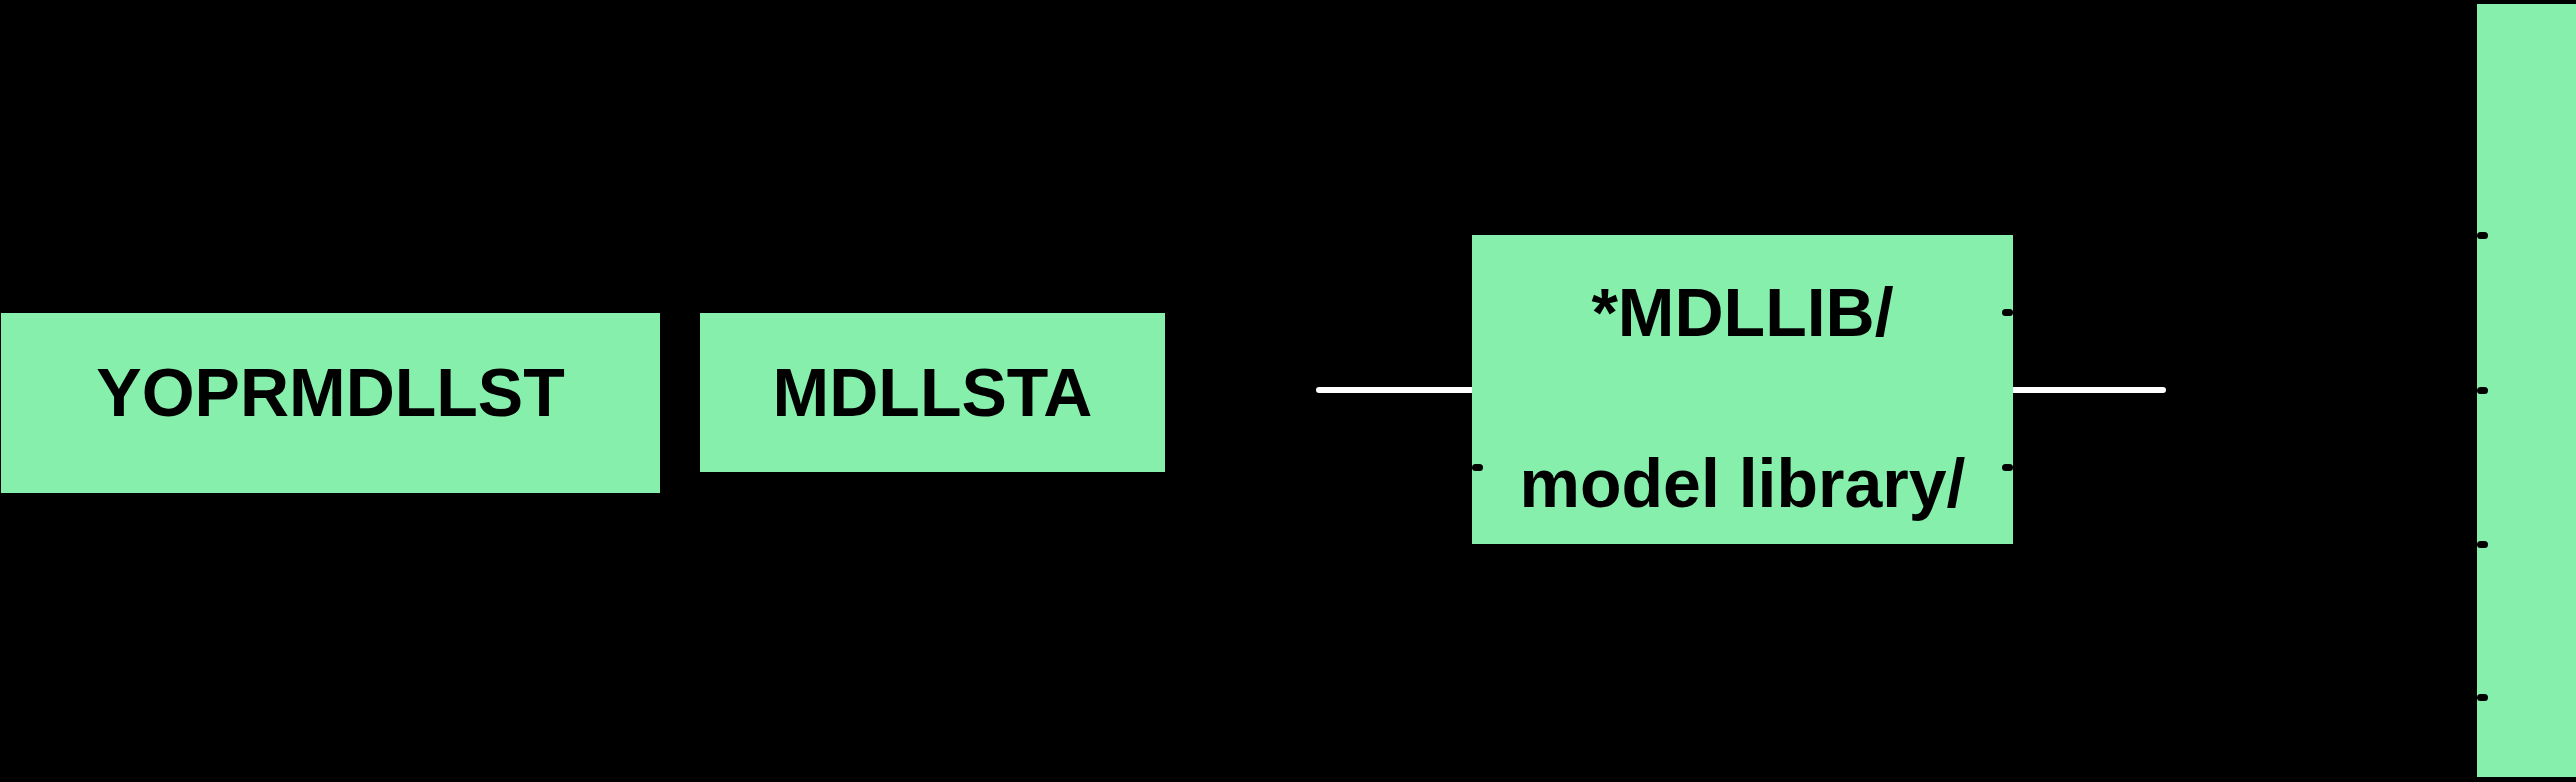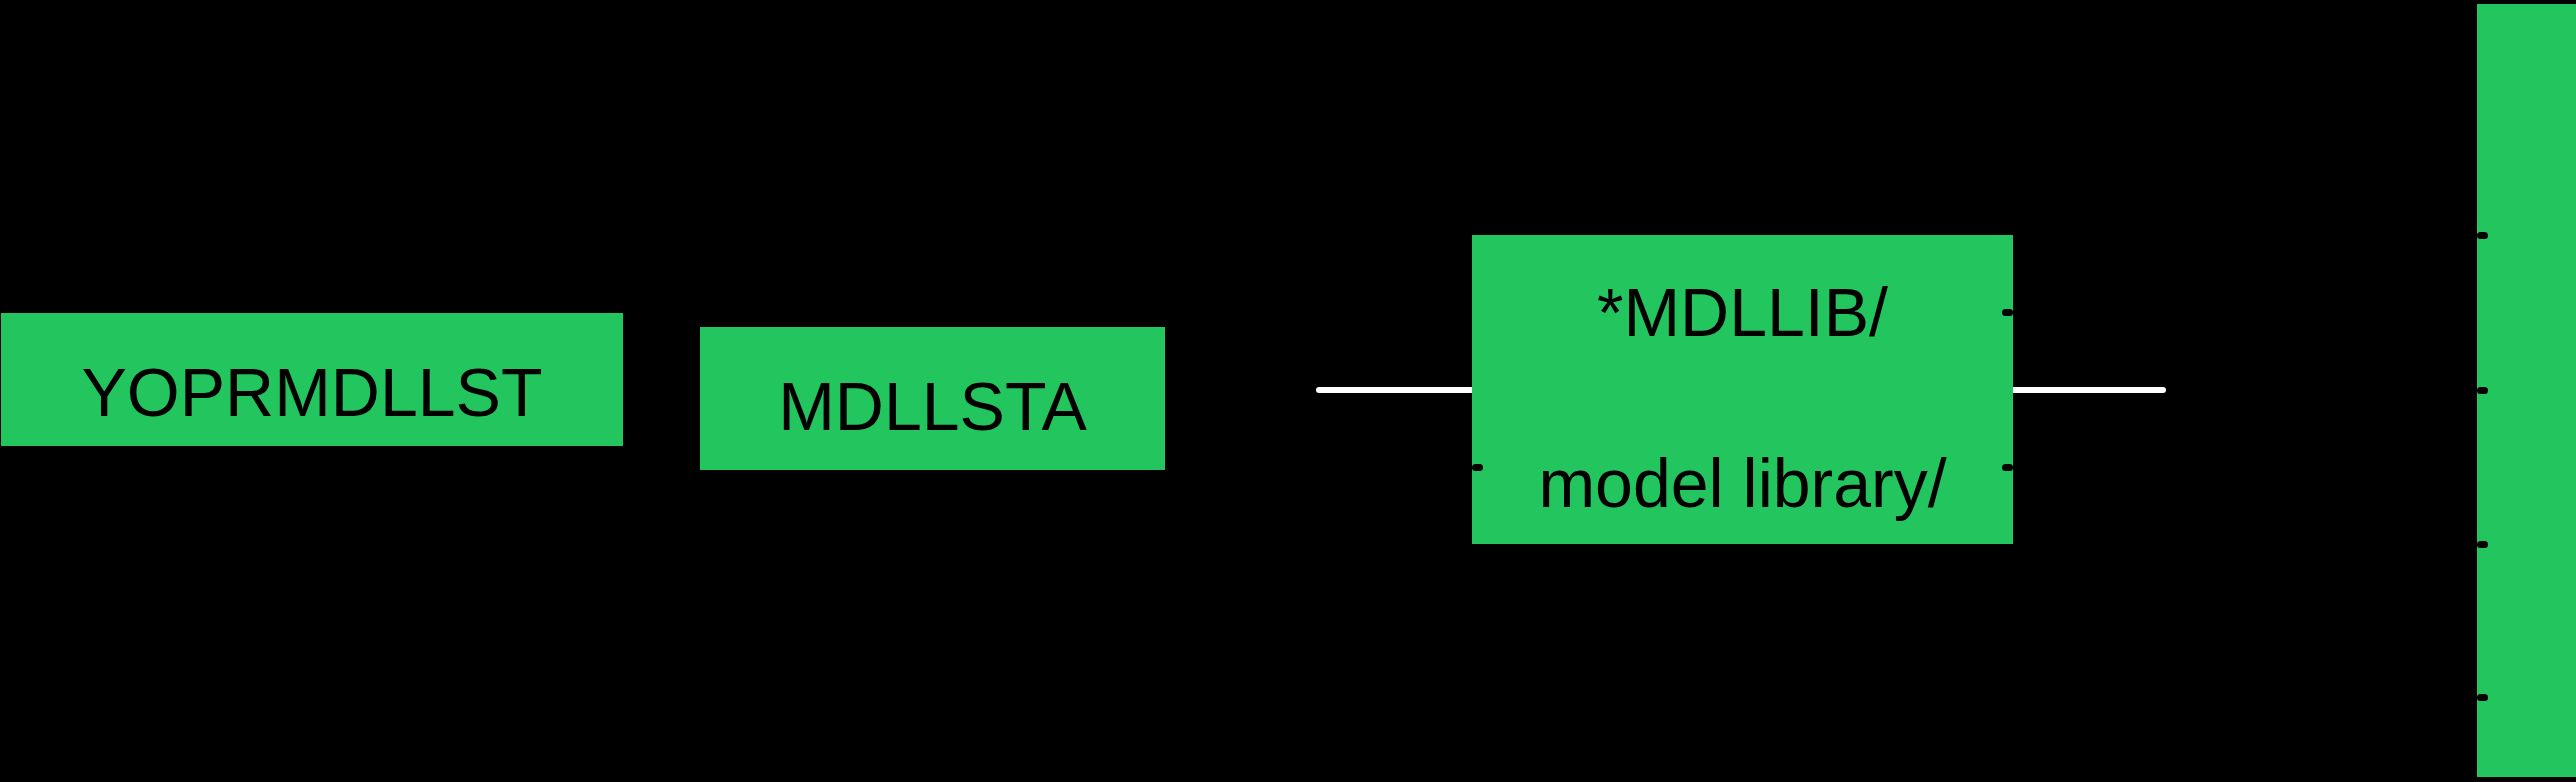--- a/index.html
+++ b/index.html
@@ -1,43 +1,43 @@
 <!DOCTYPE html>
 <html style="font-size:8.2px"><head>
 <meta charset="utf-8">
 <style>
   html,body{margin:0;padding:0;background:#000;}
   .canvas{
     position:relative;width:3906px;height:783px;background:#000;
     font-family:"Liberation Sans",sans-serif;overflow:hidden;
   }
-  .box{position:absolute;background:#22c55e;}
+  .box{position:absolute;background:#86efac;font-weight:bold;}
   .row{
     position:absolute;left:0;width:100%;text-align:center;
     transform:translateY(-50%);font-size:68px;line-height:1;
     color:#000;white-space:nowrap;
   }
   .connector{position:absolute;top:387px;height:6.2px;background:#fff;}
   .connector.cap-left{border-radius:3.1px 0 0 3.1px;}
   .connector.cap-right{border-radius:0 3.1px 3.1px 0;}
   .tick{position:absolute;width:11.3px;height:7.2px;background:#000;border-radius:3.6px;}
 </style>
 </head>
 <body>
 
 <div class="canvas">
 
   <div class="connector cap-left" style="left:1316px;width:156px;"></div>
   <div class="connector cap-right" style="left:2013px;width:153px;"></div>
 
-  <div class="box" style="left:1px;top:313px;width:622px;height:133px;">
+  <div class="box" style="left:1px;top:313px;width:622px;height:180px;padding-left:37px;">
     <div class="row" style="top:79px;">YOPRMDLLST</div>
   </div>
 
-  <div class="box" style="left:700px;top:327px;width:465px;height:143px;">
+  <div class="box" style="left:700px;top:313px;width:465px;height:159px;">
     <div class="row" style="top:79px;">MDLLSTA</div>
   </div>
 
   <div class="box" style="left:1472px;top:235px;width:541px;height:309px;">
     <div class="row" style="top:77px;">*MDLLIB/</div>
     <div class="row" style="top:248px;">model library/</div>
   </div>
 
   <div class="box" style="left:2477px;top:4.1px;width:541px;height:773px;">
     <div class="row" style="top:77px;">list name</div>

